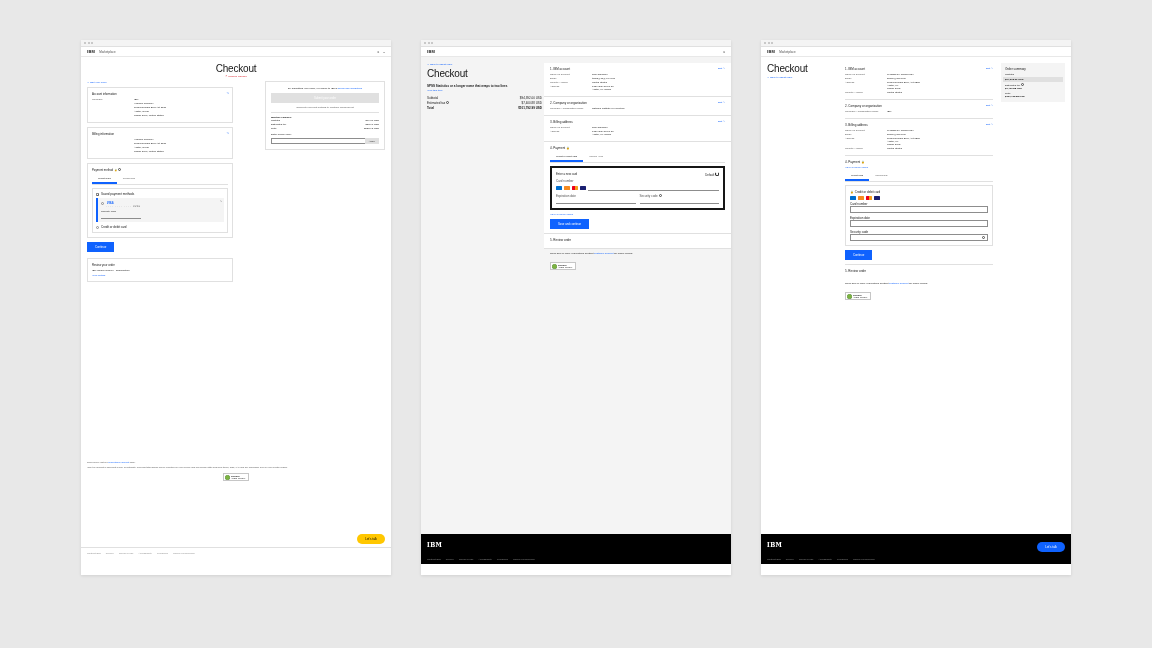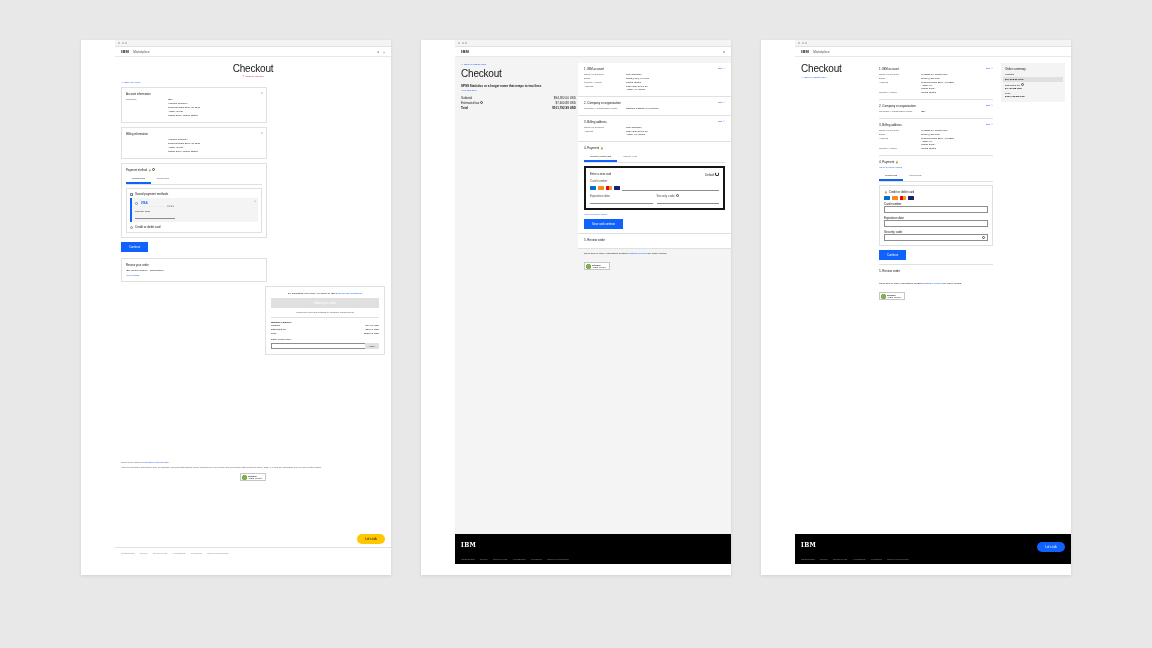--- a/index.html
+++ b/index.html
@@ -1,18 +1,18 @@
 <!DOCTYPE html>
 <html><head>
 <meta charset="utf-8">
 <style>
 * { margin:0; padding:0; box-sizing:border-box; }
 body { background:#e8e8e8; font-family:"Helvetica Neue",Arial,sans-serif; font-size:3px; color:#161616; width:1152px; height:648px; position:relative; }
 .board { padding:40px; display:flex; gap:30px; justify-content:center; }
-.mock { background:#fff; width:310px; box-shadow:0 1px 3px rgba(0,0,0,0.1); position:relative;padding-left:34px; }
+.mock { background:#fff; width:310px; box-shadow:0 1px 3px rgba(0,0,0,0.1); position:relative; }
 .titlebar { height:7px; background:#f4f4f4; border-bottom:1px solid #e0e0e0; display:flex; align-items:center; padding:0 3px; }
 .dots { display:flex; gap:1.5px; }
 .dot { width:2px; height:2px; border-radius:50%; background:#bbb; }
 .header { display:flex; align-items:center; justify-content:space-between; padding:2px 6px; border-bottom:1px solid #e8e8e8; font-size:3px; }
 .ibm { font-weight:700; font-size:4px; letter-spacing:0.3px; }
 .mk { font-size:3px; color:#525252; margin-left:4px; }
 .hicons { display:flex; gap:4px; color:#525252; }
 .body { padding:6px; }
 h1.co { font-size:10px; font-weight:400; margin-bottom:1px; letter-spacing:-0.2px; }
 .session { color:#da1e28; font-size:2.5px; display:flex; align-items:center; gap:1px; }

